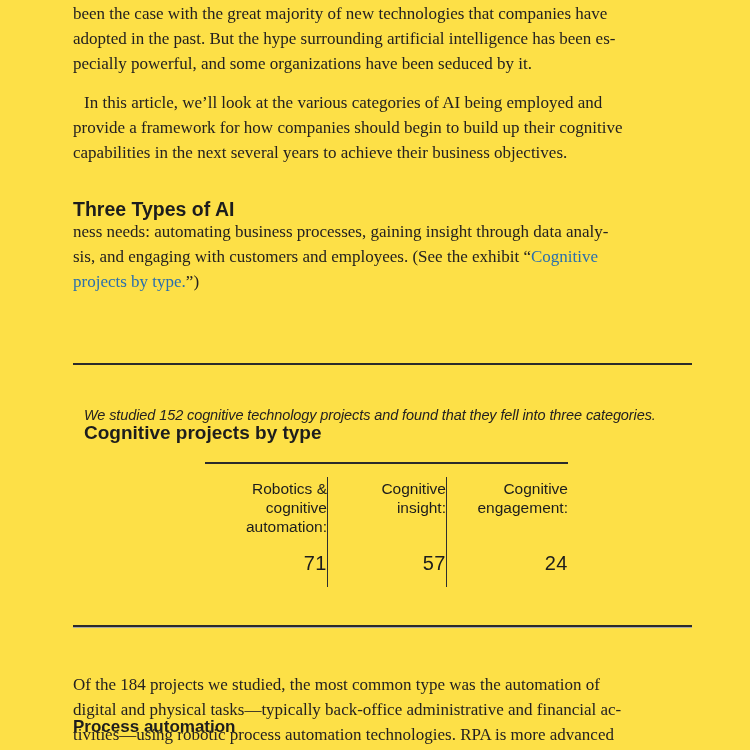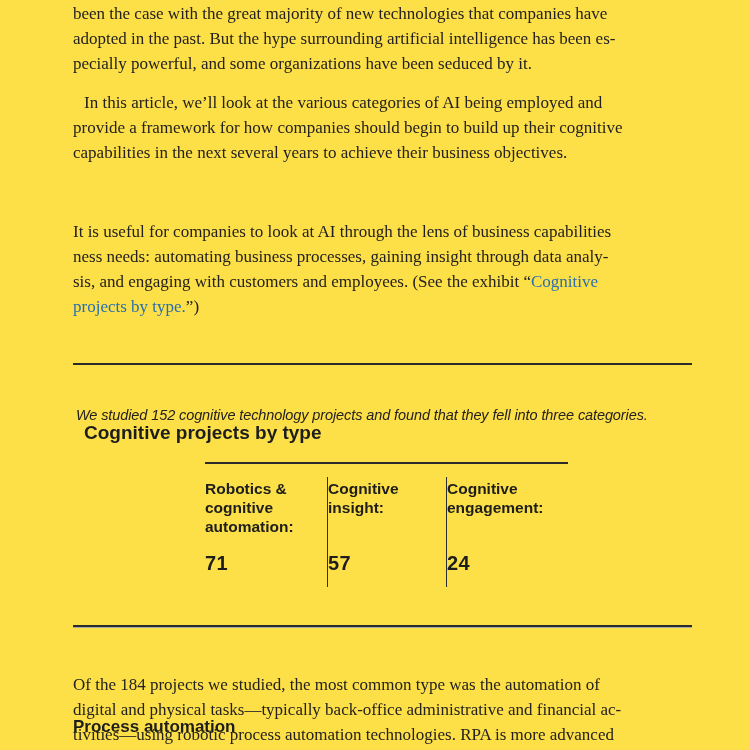--- a/index.html
+++ b/index.html
@@ -64,21 +64,21 @@
     top: 373px;
     font-family: "Liberation Sans", sans-serif;
     font-weight: bold;
     font-size: 19px;
     line-height: 24px;
     color: #1d1d1d;
     margin-top: 48px;
   }
   #exhibit-subtitle {
     position: absolute;
-    left: 76px;
+    left: 84px;
     top: 405px;
     font-family: "Liberation Sans", sans-serif;
     font-style: italic;
     font-size: 14.5px;
     line-height: 20px;
     color: #242120;
     letter-spacing: -0.1px;
   }
 
   #exhibit-table {
@@ -93,23 +93,23 @@
     background: #2b2b2b;
   }
   #exhibit-table .cols {
     margin-top: 13px;
     display: flex;
     height: 110px;
   }
   #exhibit-table .col {
     position: relative;
     box-sizing: border-box;
-    text-align: left;
+    text-align: right;
     font-family: "Liberation Sans", sans-serif;
-    font-weight: bold;
+    font-weight: normal;
     color: #1d1d1d;
   }
   #exhibit-table .col.c1 { width: 122px; }
   #exhibit-table .col.c2 { width: 120px; border-left: 1.5px solid #2e2e2e; border-right: 1.5px solid #2e2e2e; }
   #exhibit-table .col.c3 { width: 121px; }
   #exhibit-table .col-label {
     display: block;
     padding-top: 2px;
     font-size: 15.5px;
     line-height: 19px;
@@ -130,25 +130,23 @@
 <div class="page">
 
   <div class="body-text" id="para1">been the case with the great majority of new technologies that companies have
 adopted in the past. But the hype surrounding artificial intelligence has been es-
 pecially powerful, and some organizations have been seduced by it.</div>
 
   <div class="body-text" id="para2">In this article, we’ll look at the various categories of AI being employed and
 provide a framework for how companies should begin to build up their cognitive
 capabilities in the next several years to achieve their business objectives.</div>
 
+  <h2 class="section-heading" id="heading-three-types">Three Types of AI</h2>
 
   <div id="para3">
-    <div class="tline">
-      <span>It is useful for companies to look at AI through the lens of business capabilities</span>
-    </div>
     <div class="tline">
       <span>ness needs: automating business processes, gaining insight through data analy-</span>
     </div>
     <div class="tline">
       <span>sis, and engaging with customers and employees. (See the exhibit “</span><span class="link">Cognitive</span>
     </div>
     <div class="tline">
       <span class="link">projects by type.</span><span>”)</span>
     </div>
   </div>

